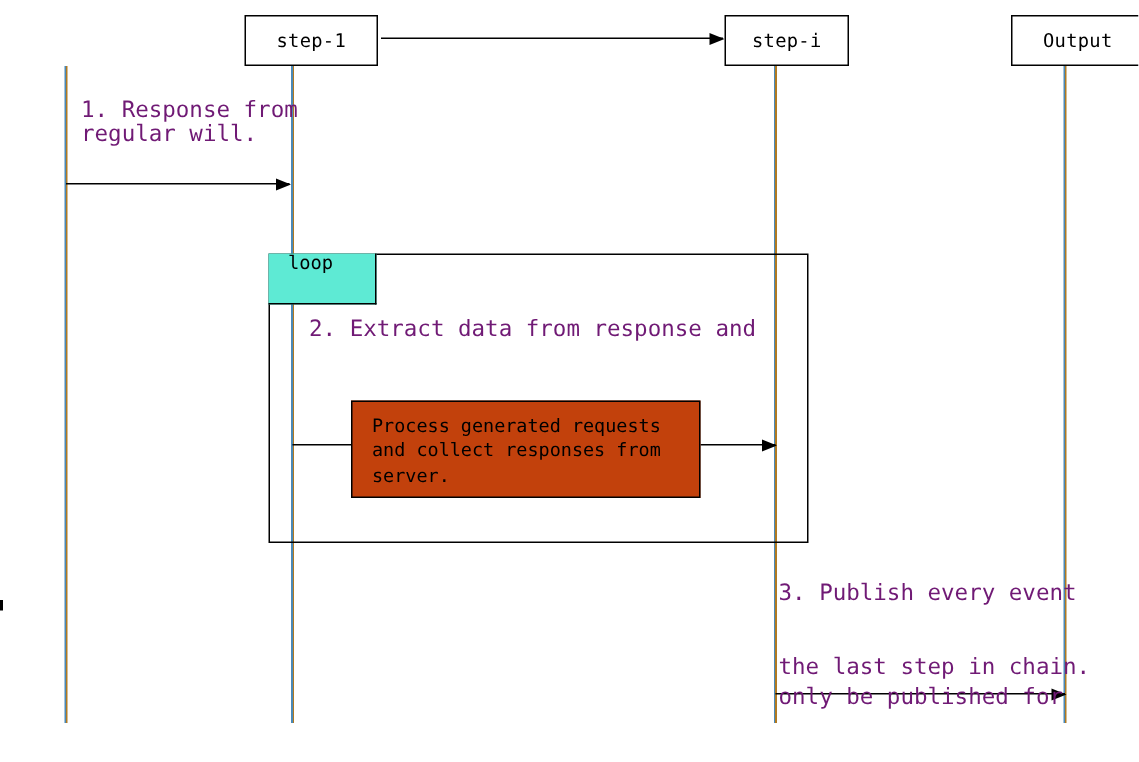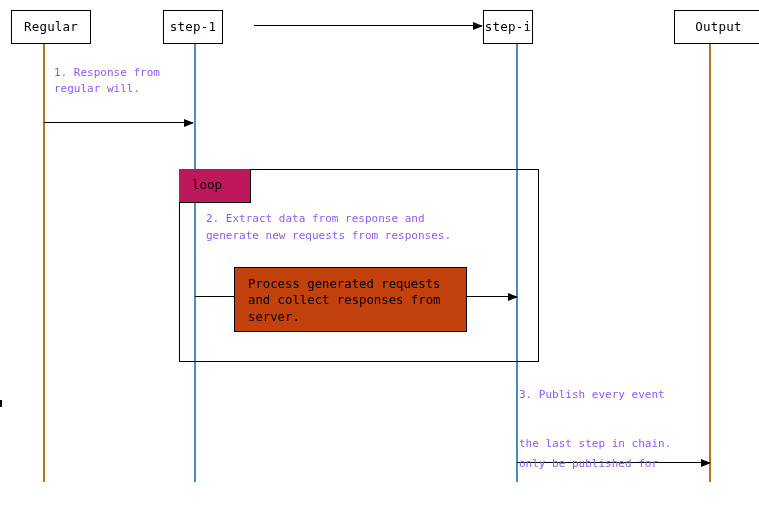--- a/index.html
+++ b/index.html
@@ -38,25 +38,25 @@
   .lifeline {
     position: absolute;
     width: 2px;
     background: linear-gradient(to right, #4a89b8 0 50%, #b07a22 50% 100%);
     z-index: 1;
   }
 
   
   .note-text {
     position: absolute;
-    font-size: 11px;
+    font-size: 15px;
     line-height: 16.3px;
     white-space: pre;
     z-index: 5;
-    color: #8b5cf6;
+    color: #701a75;
   }
 
   
   .arrow {
     position: absolute;
     height: 1.4px;
     background: #000000;
     z-index: 4;
   }
   .arrow::after {
@@ -80,23 +80,22 @@
     border: 1.3px solid #000000;
     background: transparent;
     z-index: 3;
   }
   .fragment-label {
     position: absolute;
     box-sizing: border-box;
     border: 1.3px solid #000000;
     border-top: none;
     border-left: none;
-    background: #be185d;
+    background: #5eead4;
     display: flex;
-    align-items: center;
     padding-left: 13px;
     font-size: 12.5px;
     line-height: 1;
     z-index: 5;
   }
 
   
   .box-note {
     position: absolute;
     box-sizing: border-box;
@@ -119,46 +118,42 @@
 </head>
 <body>
 
 <div id="canvas">
 
   <div class="lifeline" style="left:43px; top:44px; height:438px;"></div>
   <div class="lifeline" style="left:194px; top:44px; height:438px;"></div>
   <div class="lifeline" style="left:516px; top:44px; height:438px;"></div>
   <div class="lifeline" style="left:709px; top:44px; height:438px;"></div>
 
-  <div class="participant" style="left:11px; top:10px; width:80px; height:34px;">
-    <span>Regular</span>
-  </div>
-  <div class="participant" style="left:163px; top:10px; width:60px; height:34px;">
+  <div class="participant" style="left:163px; top:10px; width:89px; height:34px;">
     <span>step-1</span>
   </div>
-  <div class="participant" style="left:483px; top:10px; width:50px; height:34px;">
+  <div class="participant" style="left:483px; top:10px; width:83px; height:34px;">
     <span>step-i</span>
   </div>
   <div class="participant" style="left:674px; top:10px; width:89px; height:34px;">
     <span>Output</span>
   </div>
 
   <div class="arrow" style="left:254px; top:25px; width:228px;"></div>
 
   <div class="note-text" style="left:54px; top:65px;">1. Response from</div>
   <div class="note-text" style="left:54px; top:81px;">regular will.</div>
   <div class="arrow" style="left:44px; top:122px; width:149px;"></div>
 
   <div class="fragment" style="left:179px; top:169px; width:360px; height:193px;"></div>
   <div class="fragment-label" style="left:179px; top:169px; width:72px; height:34px;">
     <span>loop</span>
   </div>
 
   <div class="note-text" style="left:206px; top:211px;">2. Extract data from response and</div>
-  <div class="note-text" style="left:206px; top:228px;">generate new requests from responses.</div>
 
   <div class="arrow no-head" style="left:195px; top:296px; width:40px;"></div>
 
   <div class="box-note" style="left:234px; top:267px; width:233px; height:65px;"><span>Process generated requests</span>
 <span>and collect responses from</span>
 <span>server.</span></div>
 
   <div class="arrow" style="left:467px; top:296px; width:50px;"></div>
 
   <div class="note-text" style="left:519px; top:387px;">3. Publish every event</div>

